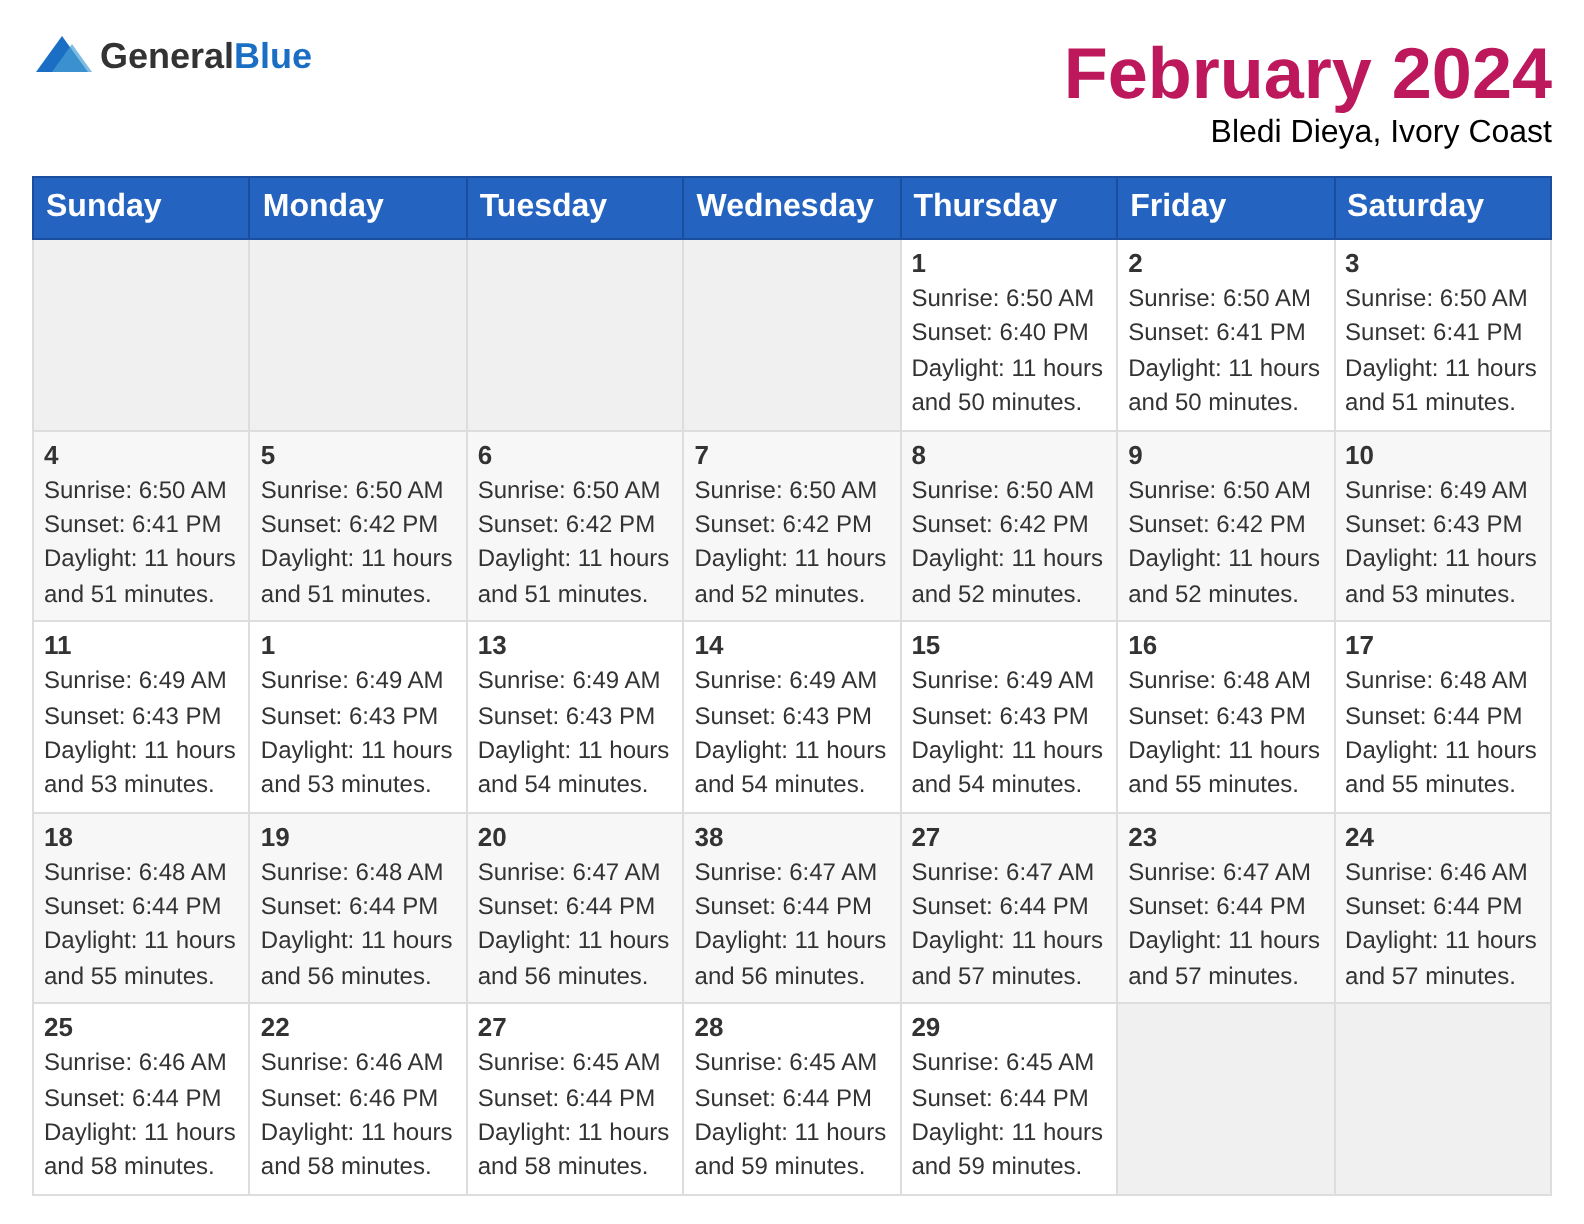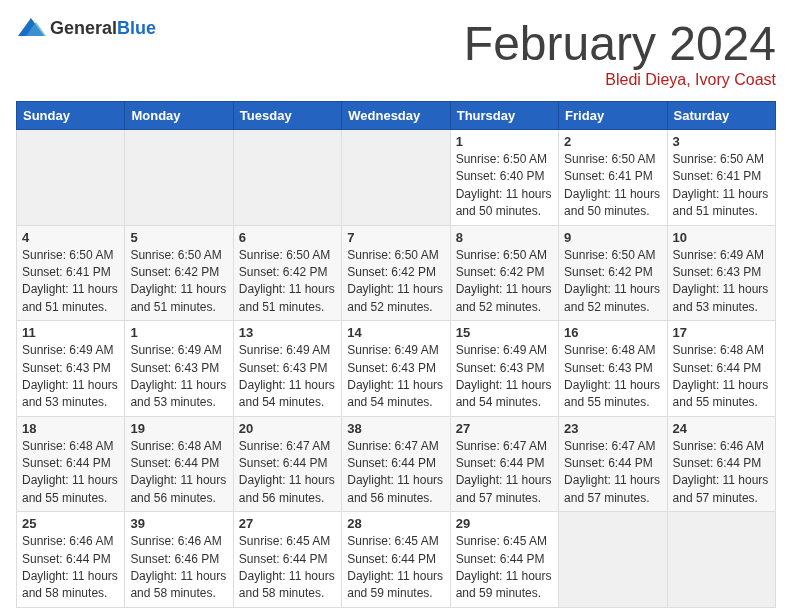--- a/index.html
+++ b/index.html
@@ -32,37 +32,37 @@
       color: #1a6fc4;
     }
     .logo-icon {
       width: 30px;
       height: 24px;
     }
     .title-area {
       text-align: right;
     }
     .month-title {
-      font-size: 48px;
-      font-weight: normal;
-      color: #404040;
+      font-size: 36px;
+      font-weight: bold;
+      color: #be185d;
     }
     .location-title {
       font-size: 16px;
-      color: #b91c1c;
+      color: #000000;
     }
     .calendar-table {
       width: 100%;
       border-collapse: collapse;
       border: 1px solid #ccc;
     }
     .calendar-table th {
       background: #2563c0;
       color: #fff;
-      font-size: 13px;
+      font-size: 16px;
       font-weight: bold;
       padding: 6px 6px;
       text-align: left;
       border: 1px solid #1a4fa0;
     }
     .calendar-table td {
       vertical-align: top;
       padding: 4px 5px;
       border: 1px solid #ddd;
       width: calc(100% / 7);
@@ -232,21 +232,21 @@
           <span class="day-num">24</span>
           <div class="day-info">Sunrise: 6:46 AM<br>Sunset: 6:44 PM<br>Daylight: 11 hours and 57 minutes.</div>
         </td>
       </tr>
       <tr>
         <td>
           <span class="day-num">25</span>
           <div class="day-info">Sunrise: 6:46 AM<br>Sunset: 6:44 PM<br>Daylight: 11 hours and 58 minutes.</div>
         </td>
         <td>
-          <span class="day-num">39</span>
+          <span class="day-num">22</span>
           <div class="day-info">Sunrise: 6:46 AM<br>Sunset: 6:46 PM<br>Daylight: 11 hours and 58 minutes.</div>
         </td>
         <td>
           <span class="day-num">27</span>
           <div class="day-info">Sunrise: 6:45 AM<br>Sunset: 6:44 PM<br>Daylight: 11 hours and 58 minutes.</div>
         </td>
         <td>
           <span class="day-num">28</span>
           <div class="day-info">Sunrise: 6:45 AM<br>Sunset: 6:44 PM<br>Daylight: 11 hours and 59 minutes.</div>
         </td>

